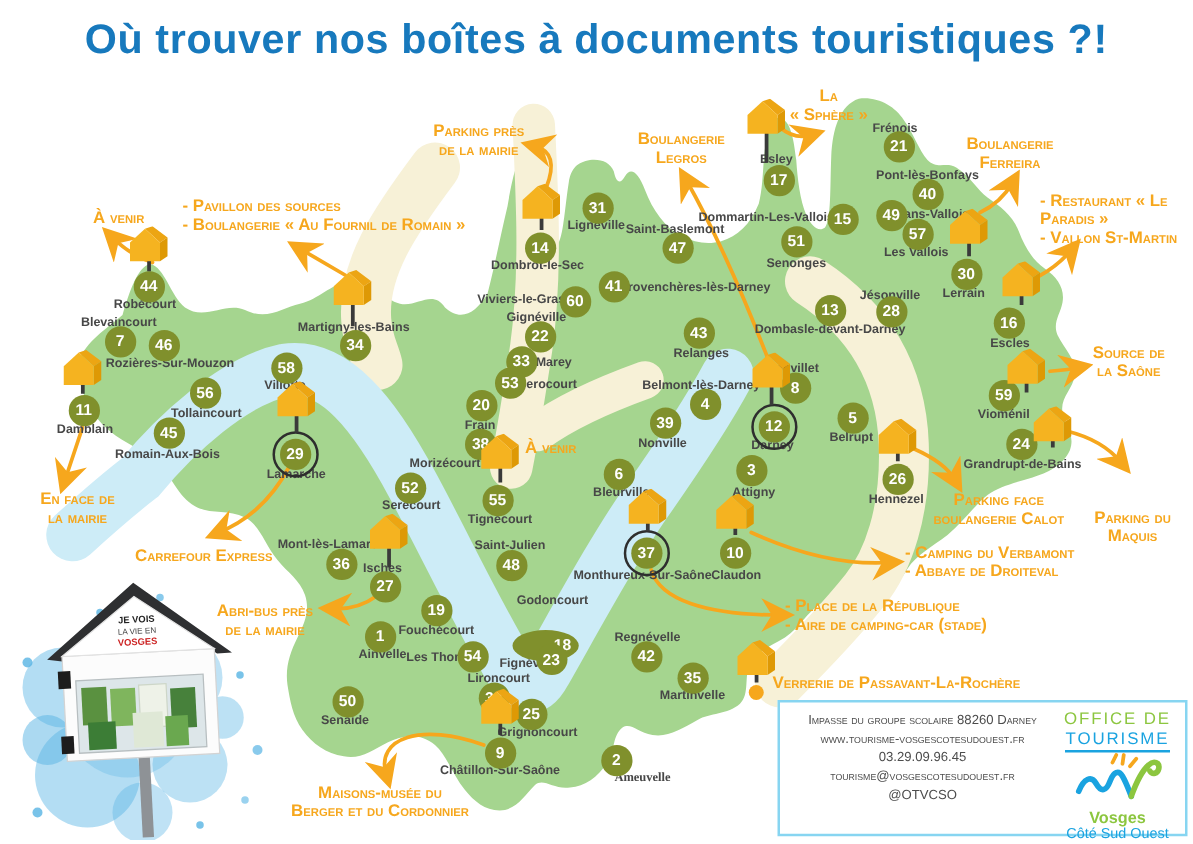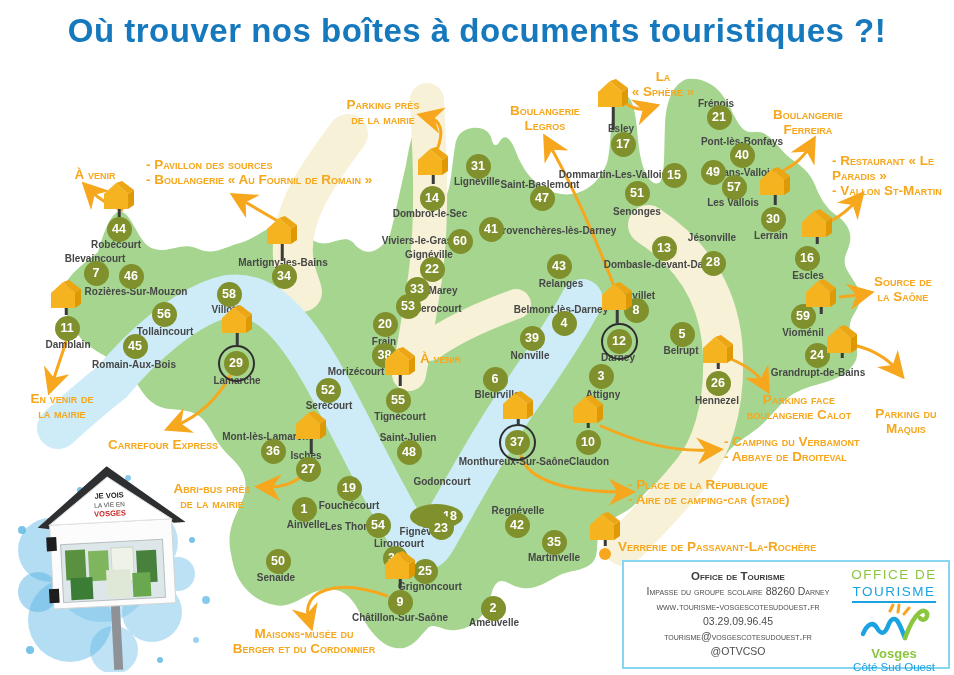--- a/index.html
+++ b/index.html
@@ -106,21 +106,21 @@
       <path d="M 66 342 Q 58 366 52 384"></path>
       <path d="M 231 374 C 217 400 197 417 175 426"></path>
       <path d="M 301 477 Q 286 488 266 487"></path>
       <path d="M 387 596 C 337 578 300 590 309 620"></path>
     </g>
   </svg>
 
   <div id="map-layer">
       <div class="mlabel" style="left: 306px; top: 524px;">Ainvelle</div>
       <div class="marker" style="left: 304px; top: 509px;">1</div>
-      <div class="mlabel" style="left: 494px; top: 622px;">Ameuvelle</div>
+      <div class="mlabel" style="left: 514px; top: 622px; font-family: Liberation Serif, serif;">Ameuvelle</div>
       <div class="marker" style="left: 493px; top: 608px;">2</div>
       <div class="mlabel" style="left: 603px; top: 394px;">Attigny</div>
       <div class="marker" style="left: 601px; top: 376px;">3</div>
       <div class="mlabel" style="left: 561px; top: 309px;">Belmont-lès-Darney</div>
       <div class="marker" style="left: 564px; top: 323px;">4</div>
       <div class="mlabel" style="left: 681px; top: 350px;">Belrupt</div>
       <div class="marker" style="left: 682px; top: 334px;">5</div>
       <div class="mlabel" style="left: 497px; top: 394px;">Bleurville</div>
       <div class="marker" style="left: 495px; top: 379px;">6</div>
       <div class="mlabel" style="left: 95px; top: 258px;">Blevaincourt</div>
@@ -159,21 +159,21 @@
       <div class="marker" style="left: 441px; top: 495px; margin-top: 20px;">23</div>
       <div class="mlabel" style="left: 818px; top: 372px;">Grandrupt-de-Bains</div>
       <div class="marker" style="left: 817px; top: 355px;">24</div>
       <div class="mlabel" style="left: 430px; top: 586px;">Grignoncourt</div>
       <div class="marker" style="left: 425px; top: 571px;">25</div>
       <div class="mlabel" style="left: 717px; top: 400px;">Hennezel</div>
       <div class="marker" style="left: 718px; top: 383px;">26</div>
       <div class="mlabel" style="left: 306px; top: 455px;">Isches</div>
       <div class="marker" style="left: 308px; top: 469px;">27</div>
       <div class="mlabel" style="left: 712px; top: 237px;">Jésonville</div>
-      <div class="marker" style="left: 713px; top: 263px; font-family: Liberation Mono, monospace;">28</div>
+      <div class="marker" style="left: 713px; top: 249px;">28</div>
       <div class="mlabel" style="left: 237px; top: 380px;">Lamarche</div>
       <div class="marker circled" style="left: 236px; top: 363px;">29</div>
       <div class="mlabel" style="left: 771px; top: 235px;">Lerrain</div>
       <div class="marker" style="left: 773px; top: 219px;">30</div>
       <div class="mlabel" style="left: 477px; top: 181px;">Lignéville</div>
       <div class="marker" style="left: 478px; top: 166px;">31</div>
       <div class="mlabel" style="left: 399px; top: 543px;">Lironcourt</div>
       <div class="marker" style="left: 395px; top: 558px;">32</div>
       <div class="mlabel" style="left: 443px; top: 290px;">Marey</div>
       <div class="marker" style="left: 417px; top: 289px;">33</div>
@@ -421,21 +421,21 @@
         <div>- Abbaye de Droiteval</div>
       </div>
       <div class="annot left" style="left: 628px; top: 492px;">
         <div>- Place de la République</div>
         <div>- Aire de camping-car (stade)</div>
       </div>
       <div class="annot left" style="left: 618px; top: 546px;">
         <div>Verrerie de Passavant-La-Rochère</div>
       </div>
       <div class="annot center" style="left: 62px; top: 406px;">
-        <div>En venir de</div>
+        <div>En face de</div>
         <div>la mairie</div>
       </div>
       <div class="annot center" style="left: 163px; top: 444px;">
         <div>Carrefour Express</div>
       </div>
       <div class="annot center" style="left: 212px; top: 496px;">
         <div>Abri-bus près</div>
         <div>de la mairie</div>
       </div>
       <div class="annot center" style="left: 304px; top: 641px;">
@@ -485,21 +485,20 @@
           <rect x="96" y="120" width="24" height="28" fill="#dfe8d6"></rect>
         <rect x="122" y="124" width="18" height="24" fill="#6aa84f"></rect>
         <rect x="38" y="84" width="10" height="14" fill="#1d1d1d"></rect>
           <rect x="38" y="136" width="10" height="14" fill="#1d1d1d"></rect>
       </g>
     </svg>
   </div>
 
   <div class="office-box">
     <div class="office-text">
-      <div class="l0">Office de Tourisme</div>
       <div>Impasse du groupe scolaire 88260 Darney</div>
       <div>www.tourisme-vosgescotesudouest.fr</div>
       <div>03.29.09.96.45</div>
       <div>tourisme@vosgescotesudouest.fr</div>
       <div>@OTVCSO</div>
     </div>
     <div class="logo">
       <div class="l1">OFFICE DE</div>
       <div><span class="l2">TOURISME</span></div>
       <svg width="74" height="40" viewBox="0 0 74 40">

